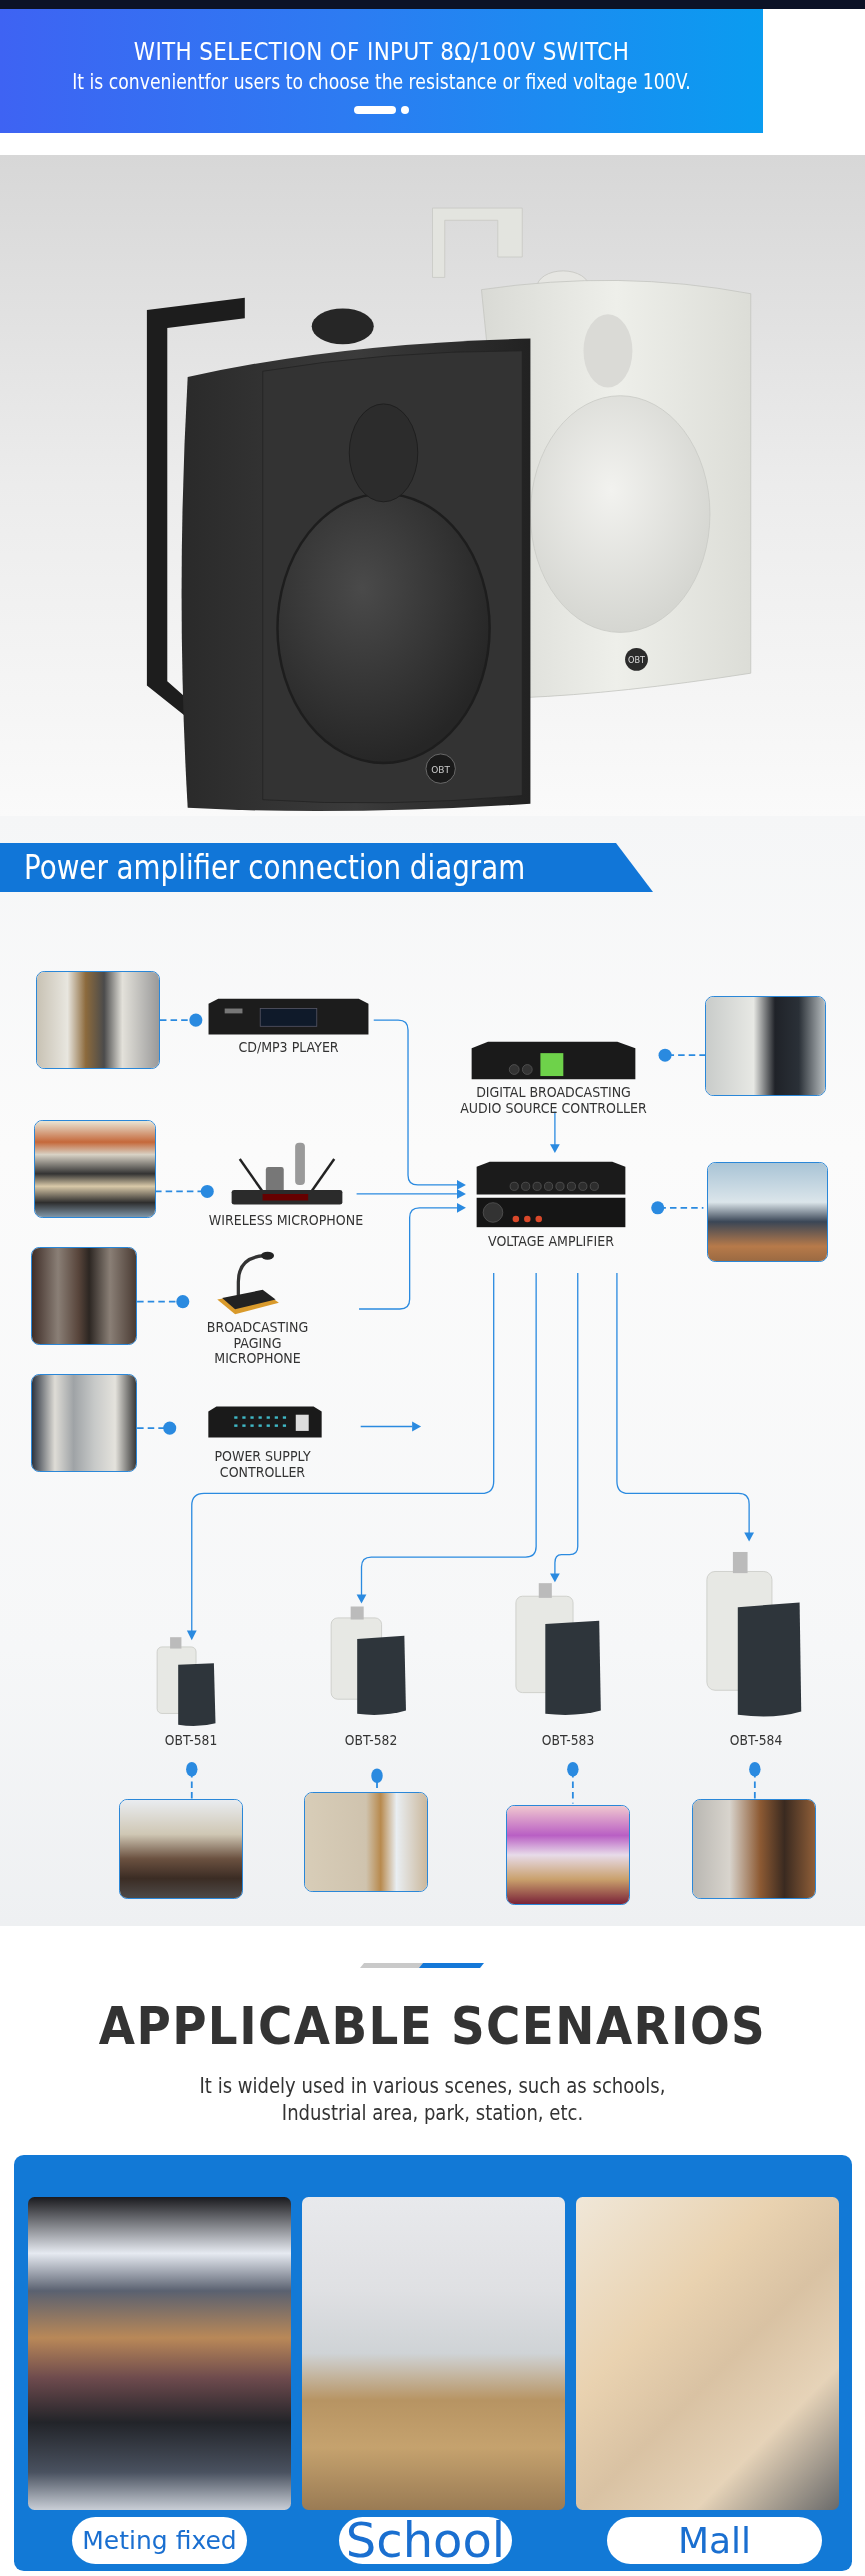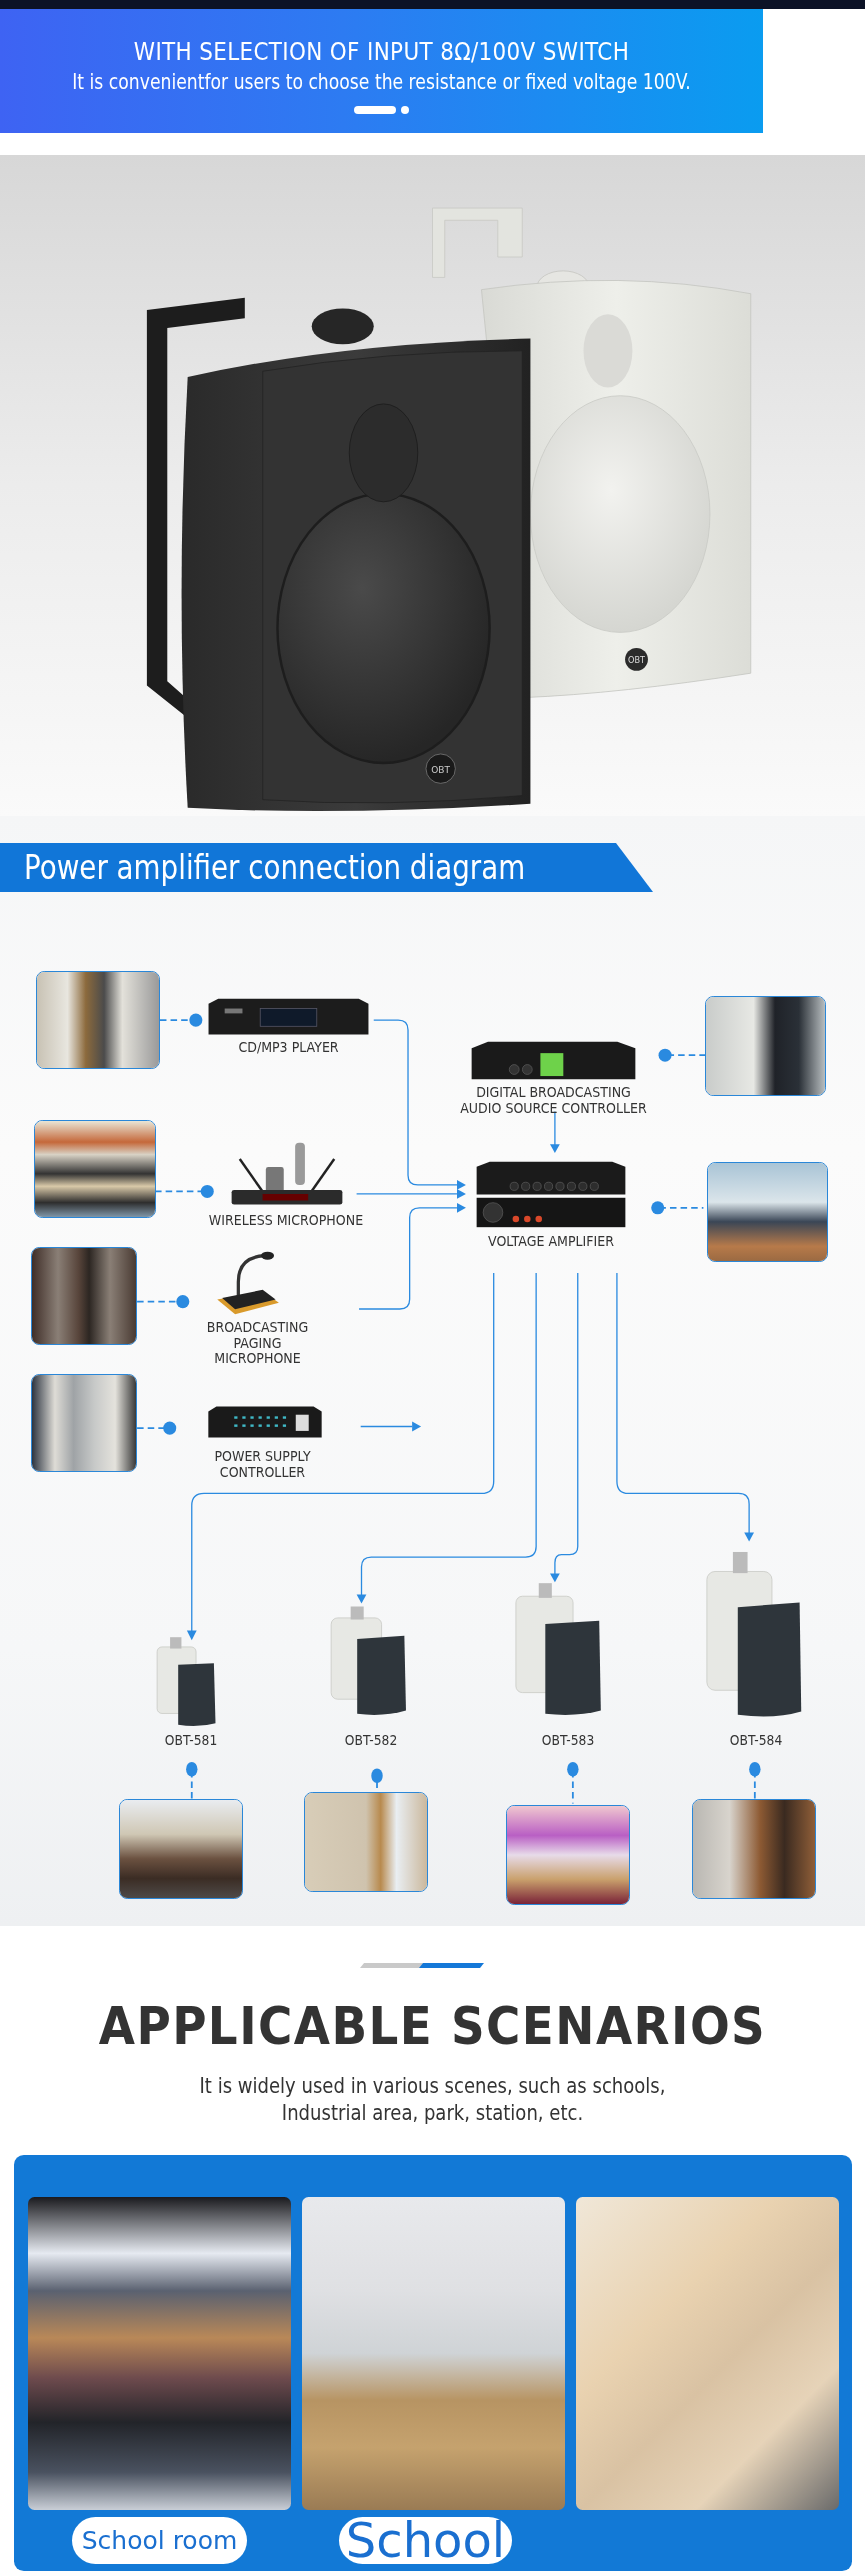--- a/index.html
+++ b/index.html
@@ -327,24 +327,25 @@
 <h2 class="sc-title">APPLICABLE SCENARIOS</h2>
 <div class="sc-sub">
   <div>It is widely used in various scenes, such as schools,</div>
   <div>Industrial area, park, station, etc.</div>
 </div>
 
 <section class="sc-panel">
   <div class="sc-card" style="left:14px;">
     <div style="width:100%;height:100%;background:linear-gradient(180deg,#1a1a1e 0%,#e6eaf1 18%,#5a6170 30%,#b98858 45%,#6d4a4d 58%,#222429 72%,#4a5260 88%,#c9ced6 100%);"></div>
   </div>
-  <div class="sc-pill" style="left:58px;width:175px;font-size:25px;">School room</div>
+  <div class="sc-pill" style="left:58px;width:175px;font-size:25px;">Meting fixed</div>
 
   <div class="sc-card" style="left:288px;">
     <div style="width:100%;height:100%;background:linear-gradient(180deg,#e8e9ec 0%,#dfe0e3 30%,#cfd3d6 50%,#b79463 65%,#c5a26e 80%,#9a7b54 100%);"></div>
   </div>
   <div class="sc-pill" style="left:325px;width:173px;font-size:48px;">School</div>
 
   <div class="sc-card" style="left:562px;">
     <div style="width:100%;height:100%;background:linear-gradient(135deg,#f0e7d8 0%,#e9d2b0 35%,#d9c2a3 55%,#e6d3b8 75%,#6a6a6a 100%);"></div>
   </div>
+  <div class="sc-pill" style="left:593px;width:215px;font-size:36px;">Mall</div>
 </section>
 
 
 </body></html>

